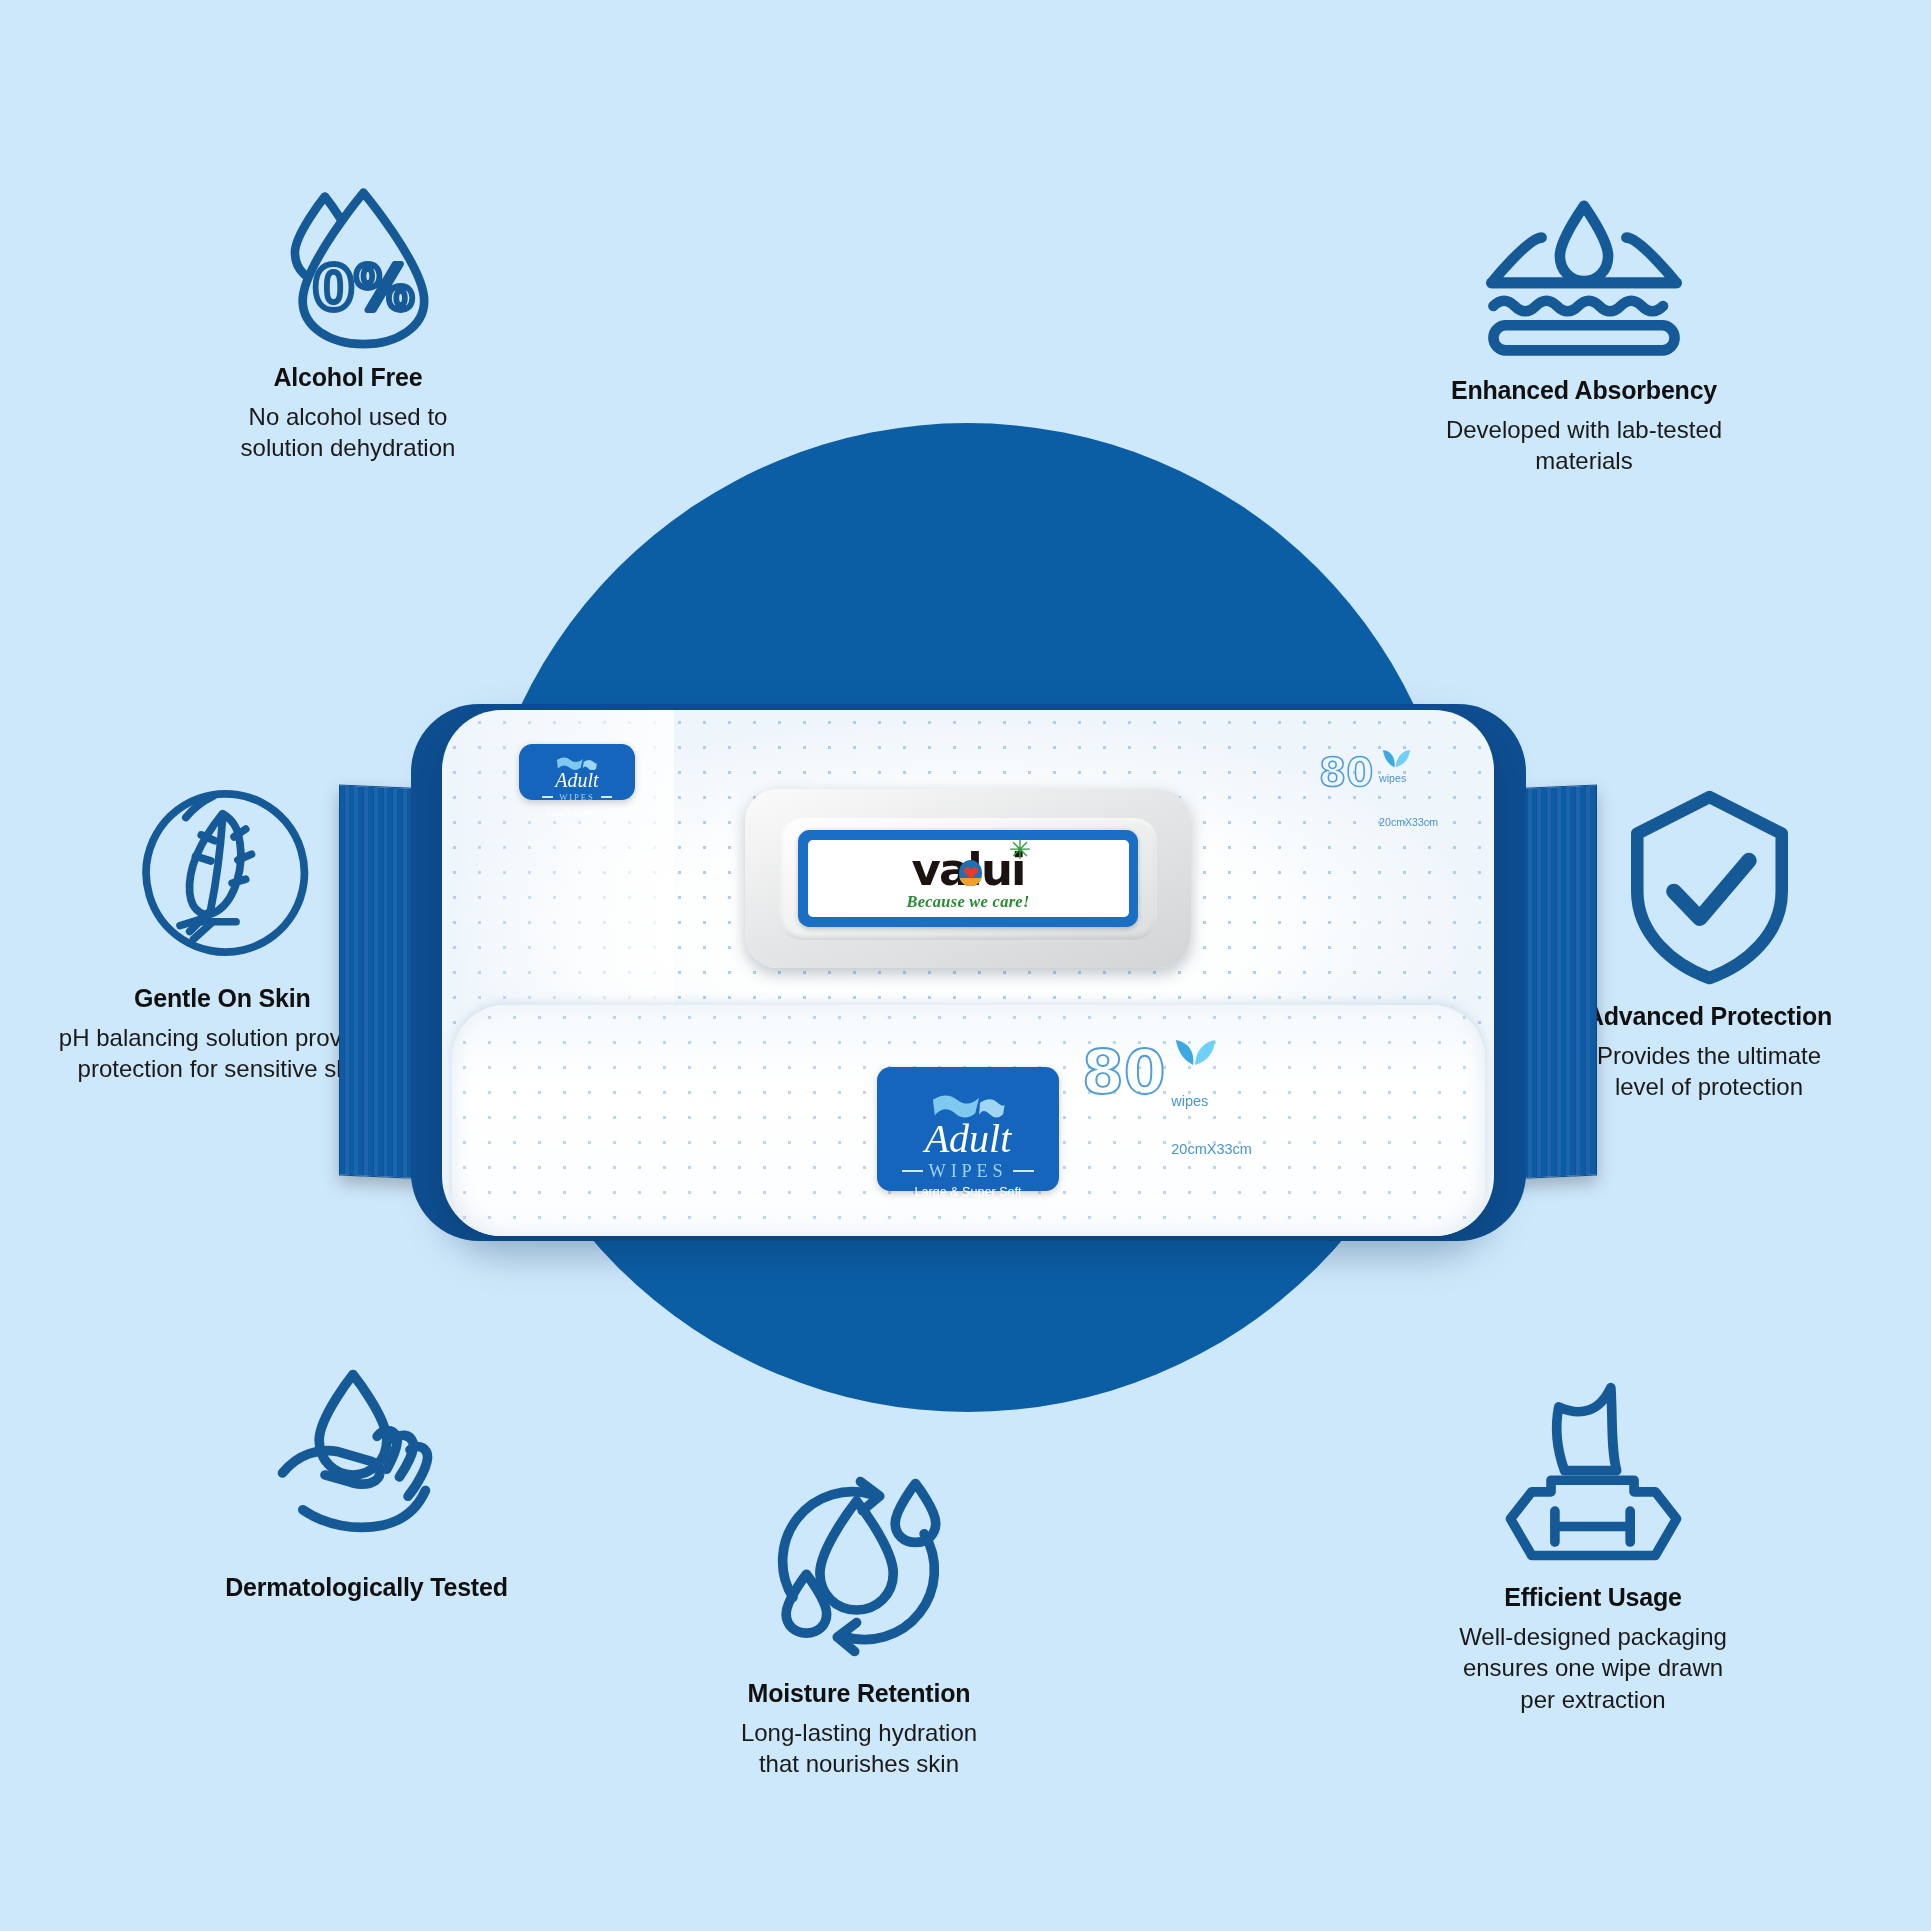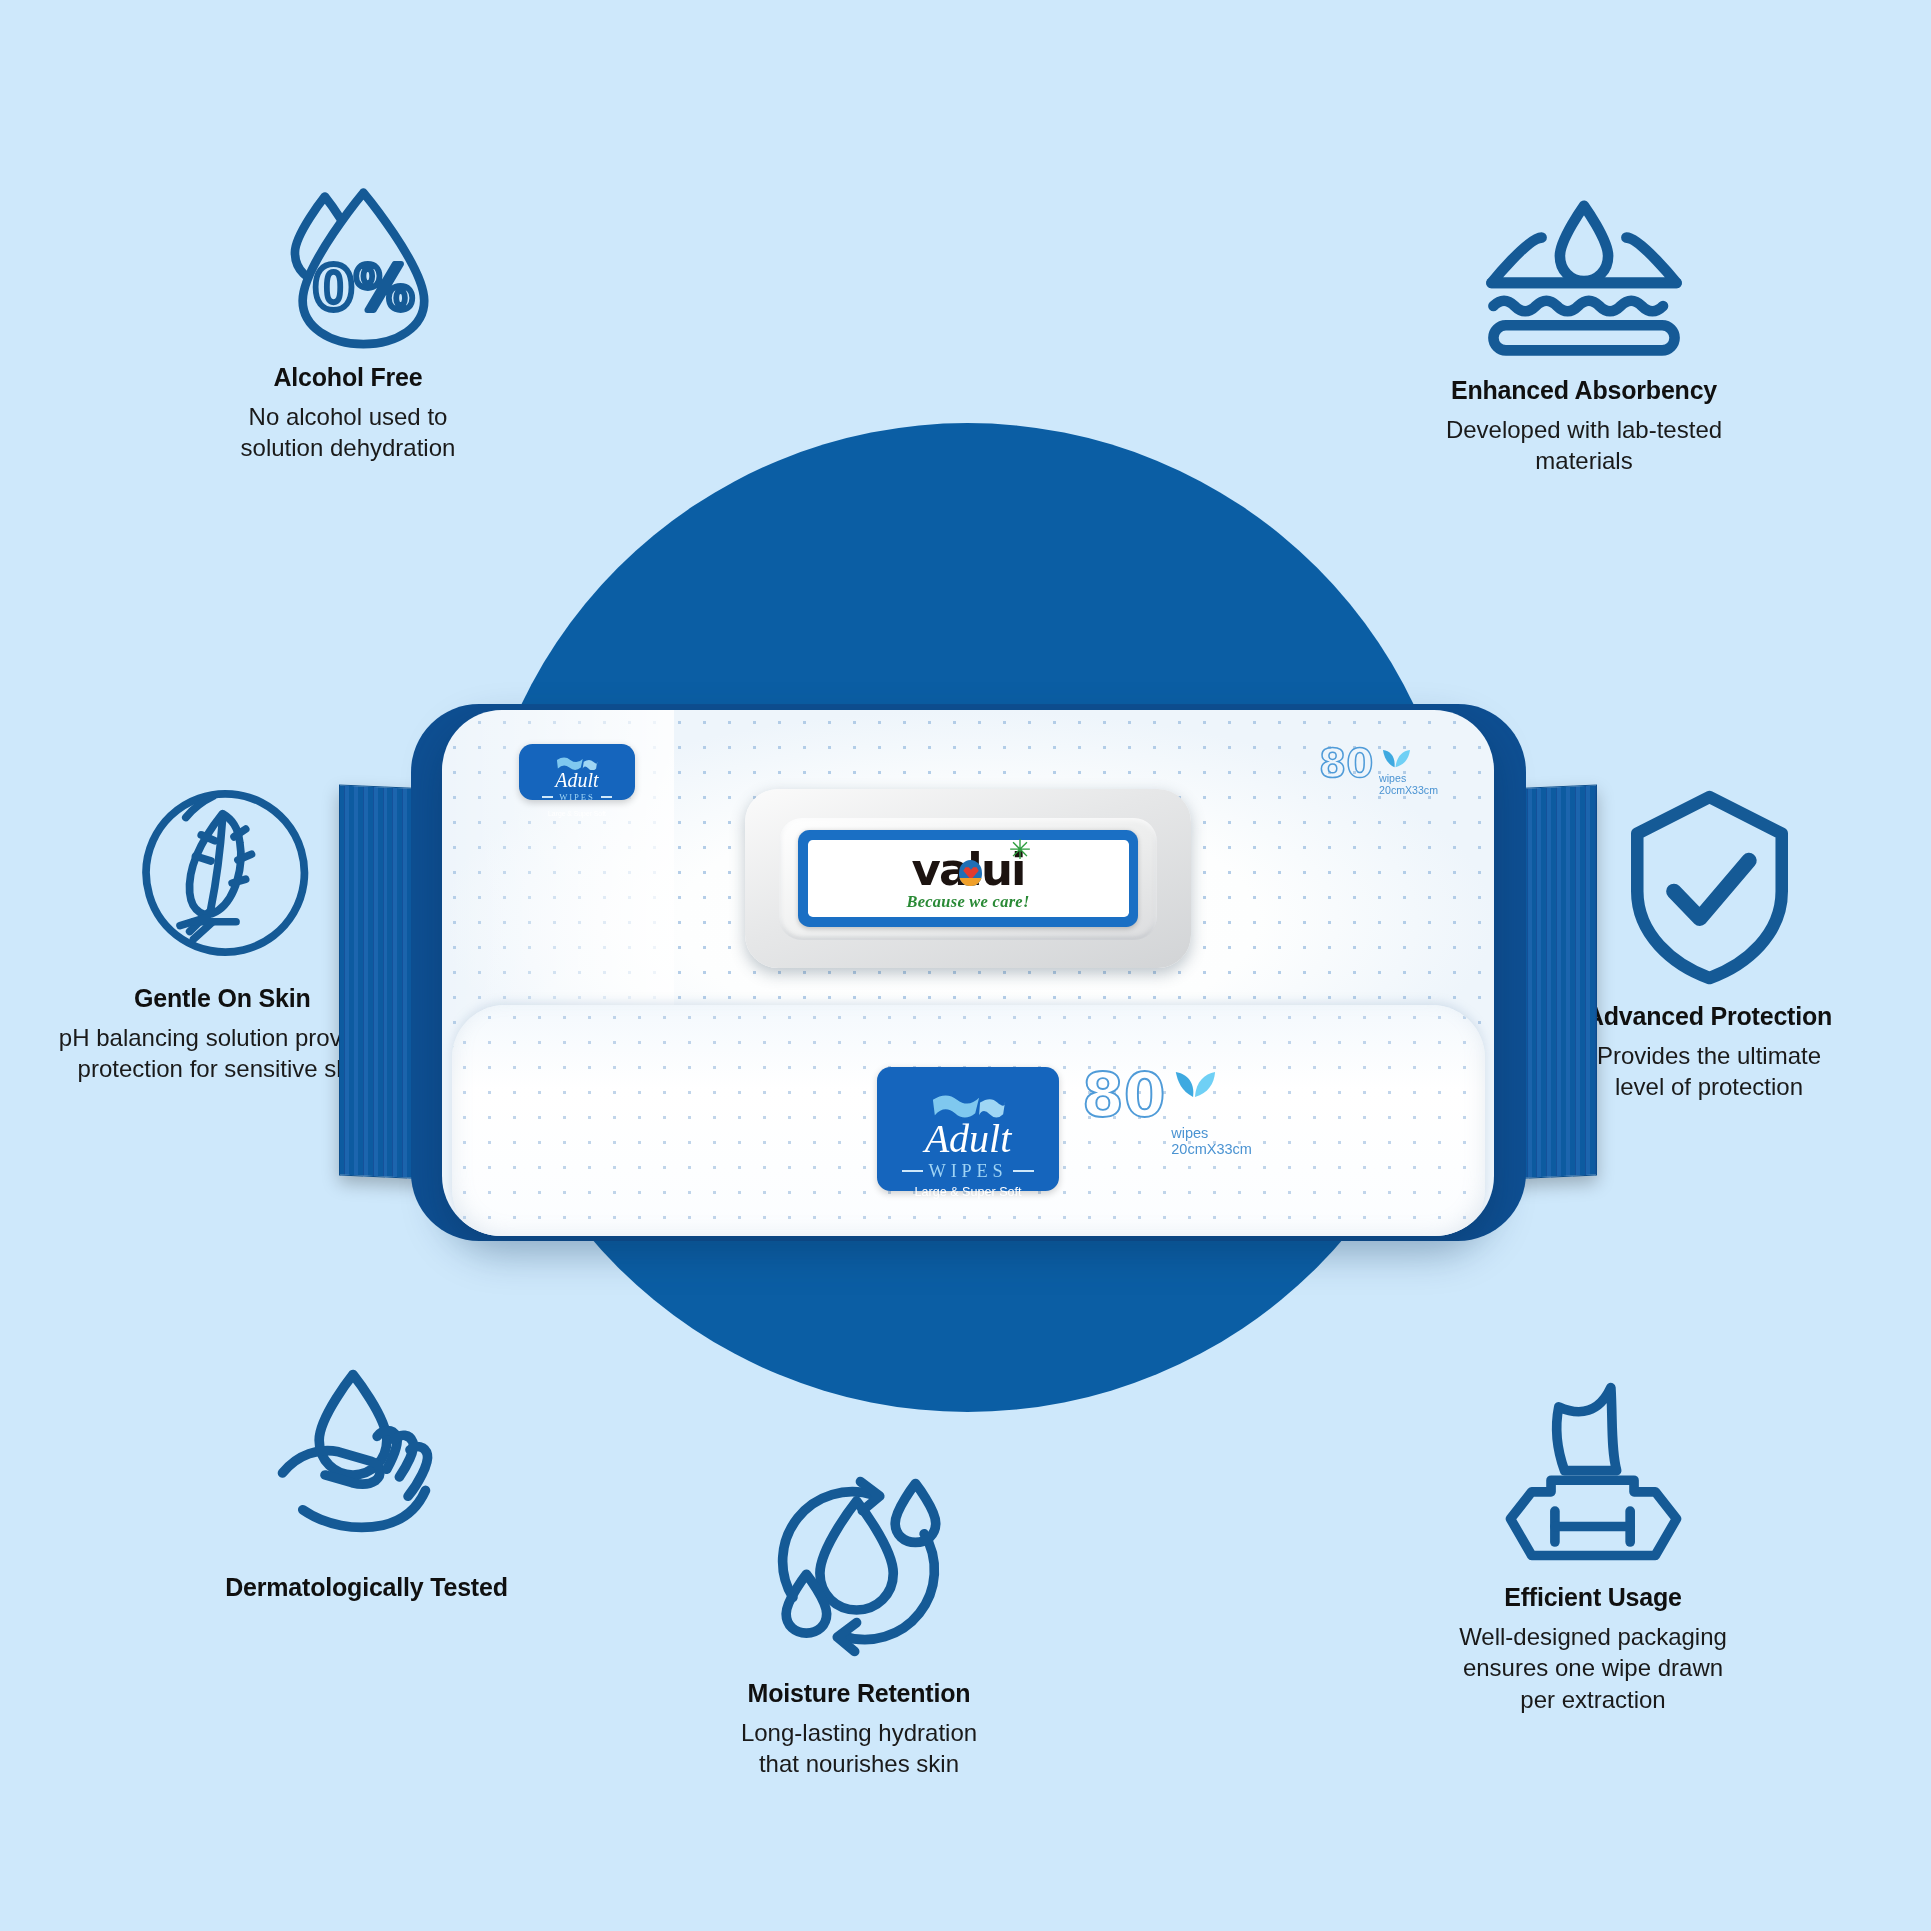--- a/index.html
+++ b/index.html
@@ -236,24 +236,25 @@
   .alabel-lg .a-sub{ font-size:12.6px; margin-top:6.8px; }
 
   
   .badge80{ position:absolute; display:flex; align-items:flex-start; gap:5.8px; color:#3b8fd4; }
   .badge80 .num{
     font-family:"DejaVu Sans", sans-serif;
     font-weight:bold;
     color:transparent;
     -webkit-text-stroke:1.9px #4f9bd8;
     line-height:.95;
+    margin-top:9px;
   }
   .badge80 .meta{ padding-top:3.9px; }
   .badge80 .meta .w{ display:block; color:#4a93d2; }
-  .badge80 .meta .d{ display:block; color:#4a93d2; }
+  .badge80 .meta .d{ display:block; color:#4a93d2;margin-top:32px; }
 
   .badge-sm{ right:56px; top:35px; }
   .badge-sm .num{ font-size:39px; -webkit-text-stroke-width:1.5px; }
   .badge-sm .meta .w{ font-size:10.6px; }
   .badge-sm .meta .d{ font-size:10.6px; }
 
   .badge-lg{ left:50%; margin-left:114px; bottom:79px; }
   .badge-lg .num{ font-size:60px; }
   .badge-lg .meta .w{ font-size:14.5px; margin-top:23px; }
   .badge-lg .meta .d{ font-size:14.5px; }

